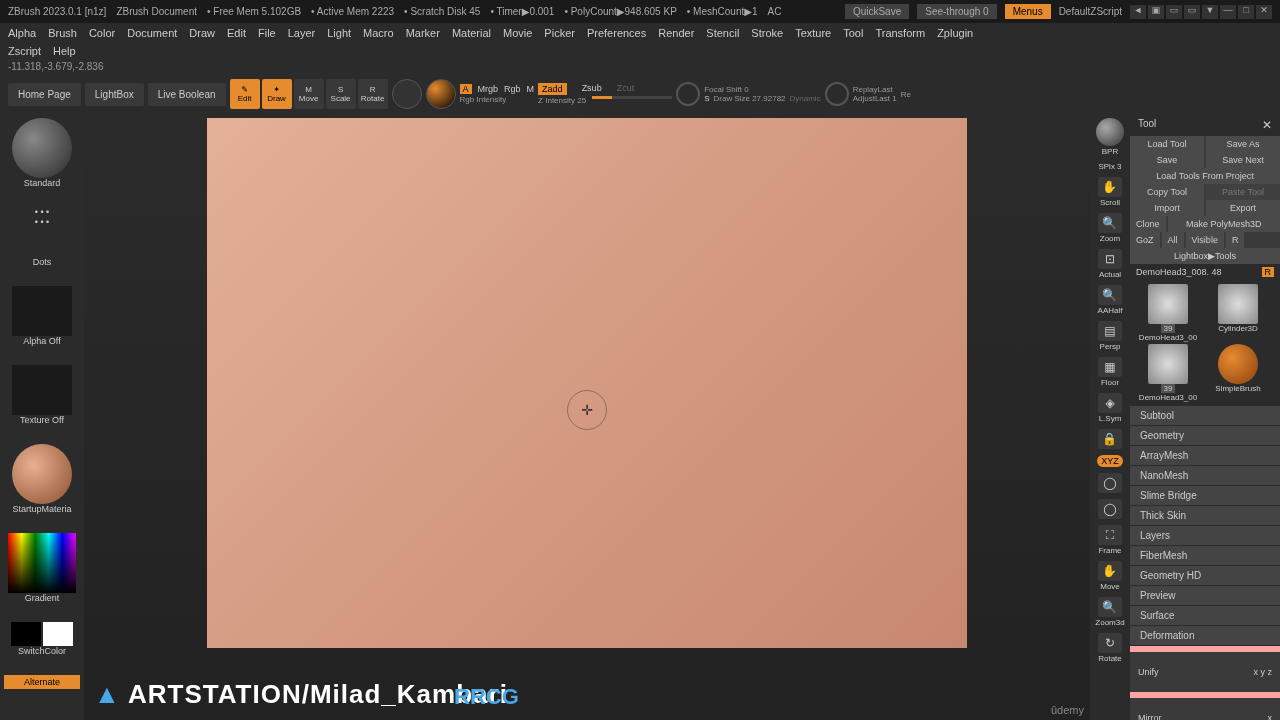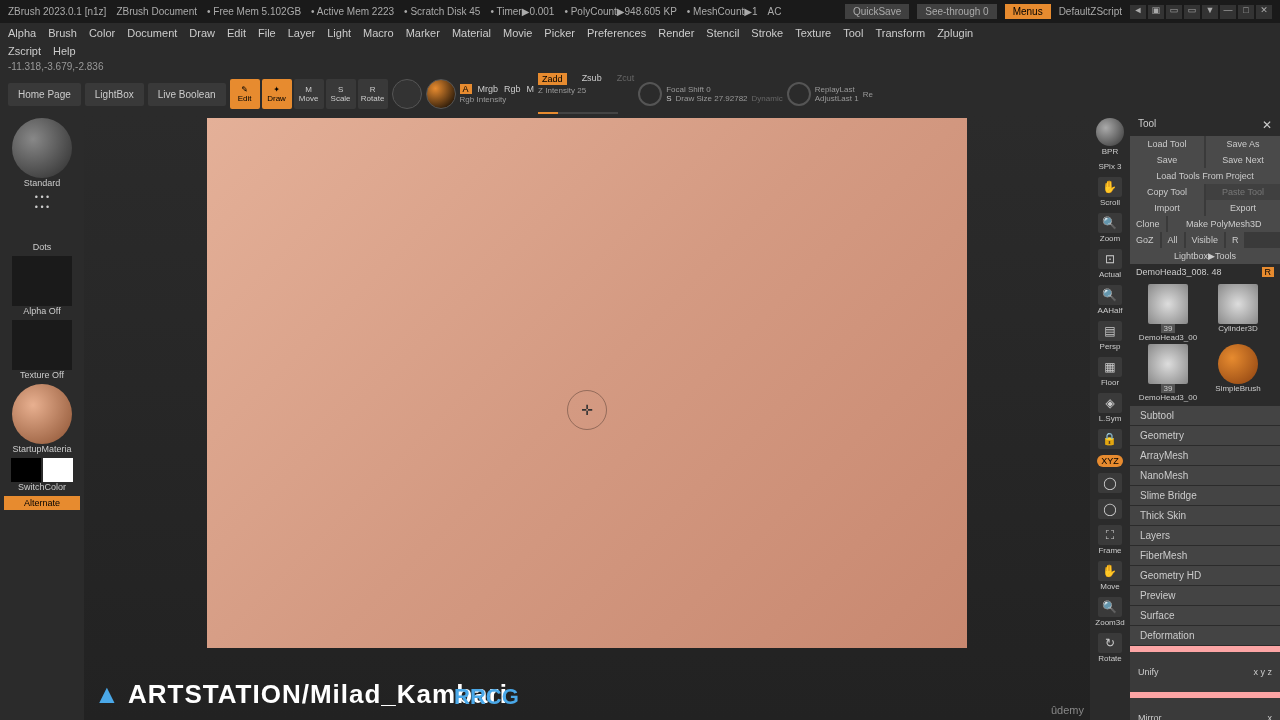--- a/index.html
+++ b/index.html
@@ -21,27 +21,27 @@
 .coords { color: #999; font-size: 10px; padding: 2px 8px; }
 
 .toolbar { background: #2b2b2b; padding: 4px 8px; display: flex; gap: 4px; align-items: center; height: 40px; }
 .tb-btn { background: #393939; padding: 6px 10px; font-size: 10px; border-radius: 2px; }
 .tb-group { display: flex; gap: 2px; }
 .tb-icon { width: 30px; height: 30px; background: #393939; display: flex; flex-direction: column; align-items: center; justify-content: center; font-size: 8px; border-radius: 2px; }
 .tb-icon.orange { background: #e78b2f; color: #000; }
 .tb-circle { width: 30px; height: 30px; border-radius: 50%; background: #333; border: 1px solid #555; }
 .tb-circle.dark { background: radial-gradient(circle at 30% 30%, #e78b2f, #000); }
 .tb-label-small { font-size: 8px; color: #999; }
-.tb-slider { display: flex; flex-direction: column; gap: 17px; }
+.tb-slider { display: flex; flex-direction: row; gap: 6px; }
 .tb-slider-track { width: 80px; height: 3px; background: #444; position: relative; }
 .tb-slider-fill { height: 100%; background: #e78b2f; }
 .tb-gauge { width: 24px; height: 24px; border-radius: 50%; border: 2px solid #555; position: relative; }
 
 .main { display: flex; flex: 1; overflow: hidden; }
-.left-panel { width: 84px; background: #2b2b2b; padding: 4px; display: flex; flex-direction: column; gap: 4px; }
+.left-panel { width: 84px; background: #2b2b2b; padding: 4px; display: flex; flex-direction: column; gap: 19px; }
 .lp-item { text-align: center; font-size: 9px; }
 .lp-brush { width: 60px; height: 60px; margin: 0 auto; border-radius: 50%; background: radial-gradient(circle at 35% 35%, #888, #2a2a2a); }
 .lp-dots { width: 60px; height: 50px; margin: 0 auto; background: #2b2b2b; position: relative; }
 .lp-alpha { width: 60px; height: 50px; margin: 0 auto; background: #1a1a1a; }
 .lp-texture { width: 60px; height: 50px; margin: 0 auto; background: #1a1a1a; }
 .lp-mat { width: 60px; height: 60px; margin: 0 auto; border-radius: 50%; background: radial-gradient(circle at 35% 35%, #e8b090, #8a5030); }
 .lp-color { width: 68px; height: 60px; margin: 0 auto; background: linear-gradient(to right, red, yellow, green, cyan, blue, magenta); position: relative; }
 .lp-color::before { content: ''; position: absolute; inset: 0; background: linear-gradient(to bottom, transparent, black); }
 .lp-swatches { display: flex; gap: 2px; justify-content: center; }
 .lp-sw { width: 30px; height: 24px; }
@@ -229,20 +229,24 @@
       </div>
       <div class="lp-item">
         <div class="lp-texture"></div>
         <div>Texture Off</div>
       </div>
       <div class="lp-item">
         <div class="lp-mat"></div>
         <div>StartupMateria</div>
       </div>
       <div class="lp-item">
+        <div class="lp-color"></div>
+        <div>Gradient</div>
+      </div>
+      <div class="lp-item">
         <div class="lp-swatches">
           <div class="lp-sw black"></div>
           <div class="lp-sw white"></div>
         </div>
         <div>SwitchColor</div>
       </div>
       <div class="lp-alt">Alternate</div>
     </div>
 
     <div class="canvas">

